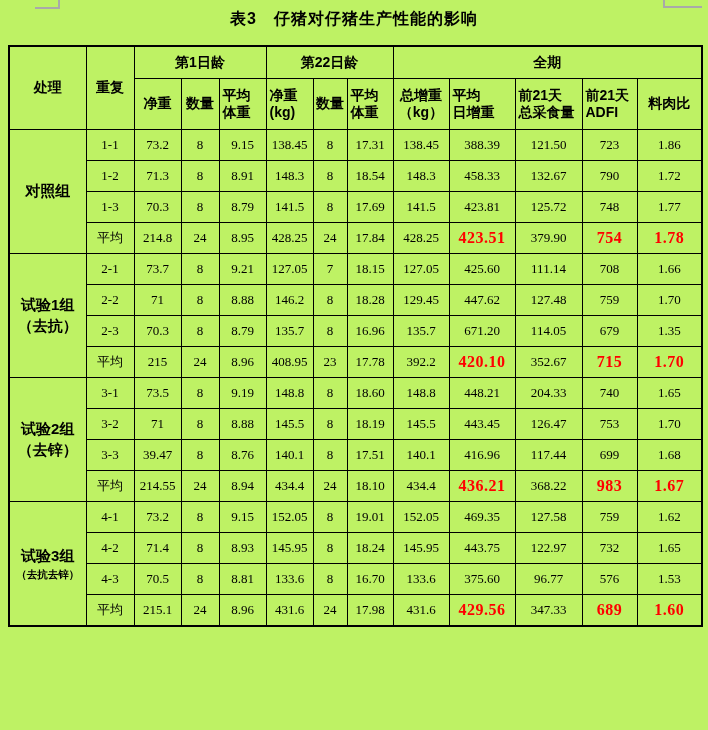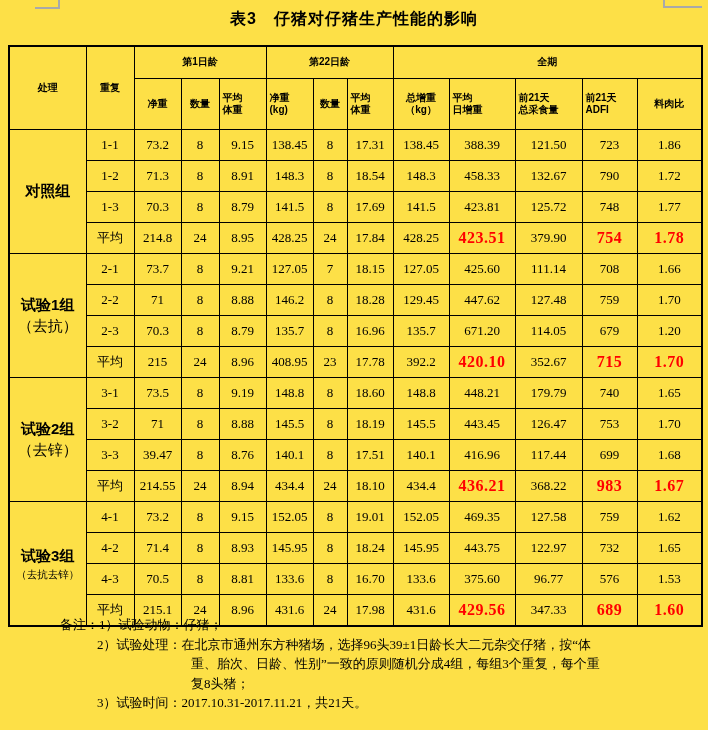--- a/index.html
+++ b/index.html
@@ -1,17 +1,17 @@
 <!DOCTYPE html>
 <html style="--hl: #ff0000;"><head>
 <meta charset="utf-8">
 <style>
   html,body { margin:0; padding:0; background:#fff; }
   .page {
-    position:relative; width:708px; height:730px; background:#fde047;
+    position:relative; width:708px; height:730px; background:#bef264;
     font-family:"Liberation Sans", sans-serif; color:#000; overflow:hidden;
   }
   .corner-mark-left {
     position:absolute; left:35px; top:-2px; width:23px; height:9px;
     border-right:2px solid #a9a9a9; border-bottom:2px solid #a9a9a9;
   }
   .corner-mark-right {
     position:absolute; left:663px; top:-2px; width:37px; height:8px;
     border-left:2px solid #a9a9a9; border-bottom:2px solid #a9a9a9;
   }
@@ -21,33 +21,33 @@
   }
   table.perf {
     position:absolute; left:8px; top:45px;
     border-collapse:collapse; table-layout:fixed;
     border:2px solid #000;
   }
   .perf th, .perf td {
     border:1px solid #000; padding:0; text-align:center; vertical-align:middle;
     overflow:hidden;
   }
-  .perf thead th { font-size:10px; font-weight:bold; line-height:1.25; }
+  .perf thead th { font-size:14px; font-weight:bold; line-height:1.25; }
   .perf thead tr.h1 th { height:31px; }
   .perf thead tr.h2 th { height:50px; white-space:pre-line; }
   .perf thead th.left { text-align:left; padding-left:3px; }
   .perf td.data {
     font-family:"Liberation Serif", serif; font-size:13px; height:30px;
   }
   .perf td.red {
     color:var(--hl, #ff0000); font-weight:bold; font-size:16px;
     font-family:"Liberation Serif", serif; letter-spacing:0.5px;margin-top:8px;
   }
   .perf td.group-cell { font-weight:bold; font-size:15px; line-height:1.35;margin-left:34px; }
-  .perf td.group-cell .group-sub { font-size:15px; font-weight:normal; }
+  .perf td.group-cell .group-sub { font-size:15px; font-weight:bold; }
   .perf td.group-cell .group-sub.small { font-size:10.5px;text-align:center; }
   .notes {
     position:absolute; left:60px; top:615px; width:640px;
     font-family:"Liberation Serif", serif; font-size:13px; line-height:19.5px;
   }
   .notes .line { white-space:nowrap; }
   .notes .indent-1 { margin-left:37px; }
   .notes .indent-2 { margin-left:131px; }
 </style>
 </head>
@@ -202,21 +202,21 @@
           <td class="data">70.3</td>
           <td class="data">8</td>
           <td class="data">8.79</td>
           <td class="data">135.7</td>
           <td class="data">8</td>
           <td class="data">16.96</td>
           <td class="data">135.7</td>
           <td class="data">671.20</td>
           <td class="data">114.05</td>
           <td class="data">679</td>
-          <td class="data">1.20</td>
+          <td class="data">1.35</td>
         </tr>
         <tr>
           <td class="data">平均</td>
           <td class="data">215</td>
           <td class="data">24</td>
           <td class="data">8.96</td>
           <td class="data">408.95</td>
           <td class="data">23</td>
           <td class="data">17.78</td>
           <td class="data">392.2</td>
@@ -232,21 +232,21 @@
           </td>
           <td class="data">3-1</td>
           <td class="data">73.5</td>
           <td class="data">8</td>
           <td class="data">9.19</td>
           <td class="data">148.8</td>
           <td class="data">8</td>
           <td class="data">18.60</td>
           <td class="data">148.8</td>
           <td class="data">448.21</td>
-          <td class="data">179.79</td>
+          <td class="data">204.33</td>
           <td class="data">740</td>
           <td class="data">1.65</td>
         </tr>
         <tr>
           <td class="data">3-2</td>
           <td class="data">71</td>
           <td class="data">8</td>
           <td class="data">8.88</td>
           <td class="data">145.5</td>
           <td class="data">8</td>
@@ -341,21 +341,14 @@
           <td class="data">17.98</td>
           <td class="data">431.6</td>
           <td class="data red">429.56</td>
           <td class="data">347.33</td>
           <td class="data red">689</td>
           <td class="data red">1.60</td>
         </tr>
       </tbody>
   </table>
 
-  <div class="notes">
-    <div class="line indent-0">备注：1）试验动物：仔猪；</div>
-    <div class="line indent-1">2）试验处理：在北京市通州东方种猪场，选择96头39±1日龄长大二元杂交仔猪，按“体</div>
-    <div class="line indent-2">重、胎次、日龄、性别”一致的原则随机分成4组，每组3个重复，每个重</div>
-    <div class="line indent-2">复8头猪；</div>
-    <div class="line indent-1">3）试验时间：2017.10.31-2017.11.21，共21天。</div>
-  </div>
 
 </div>
 
 </body></html>

